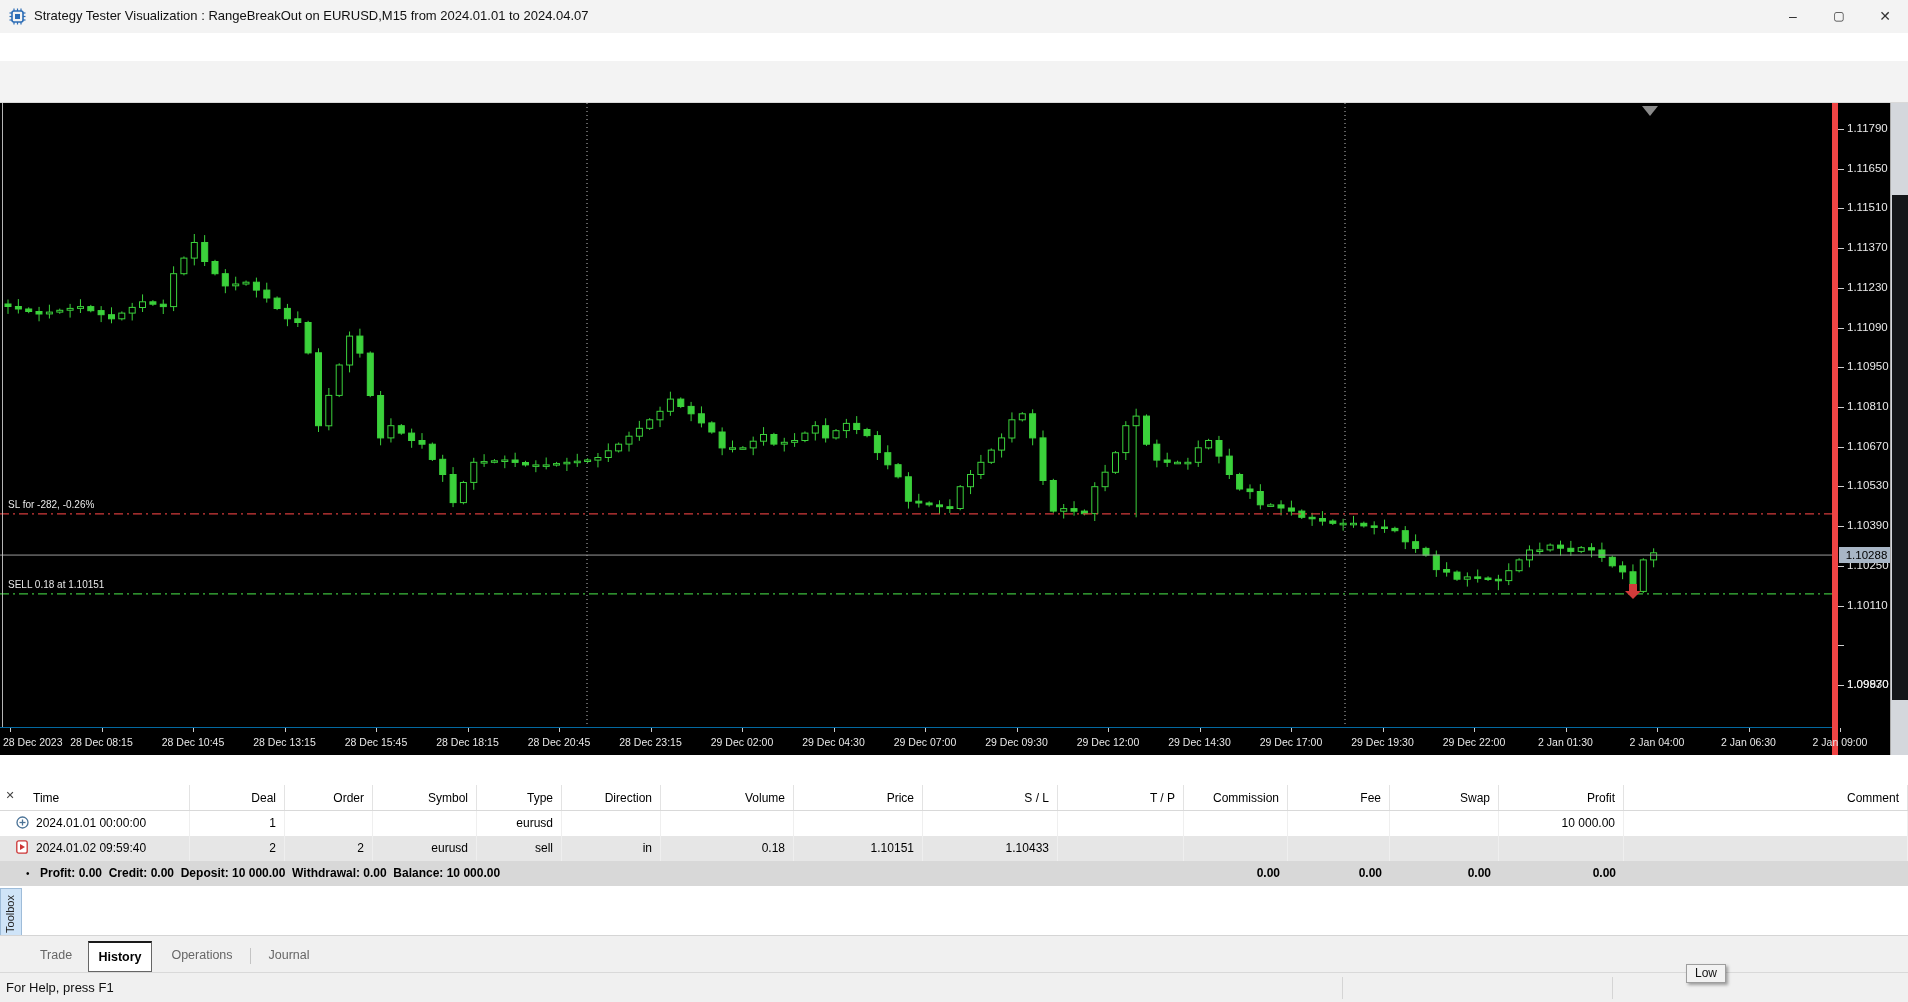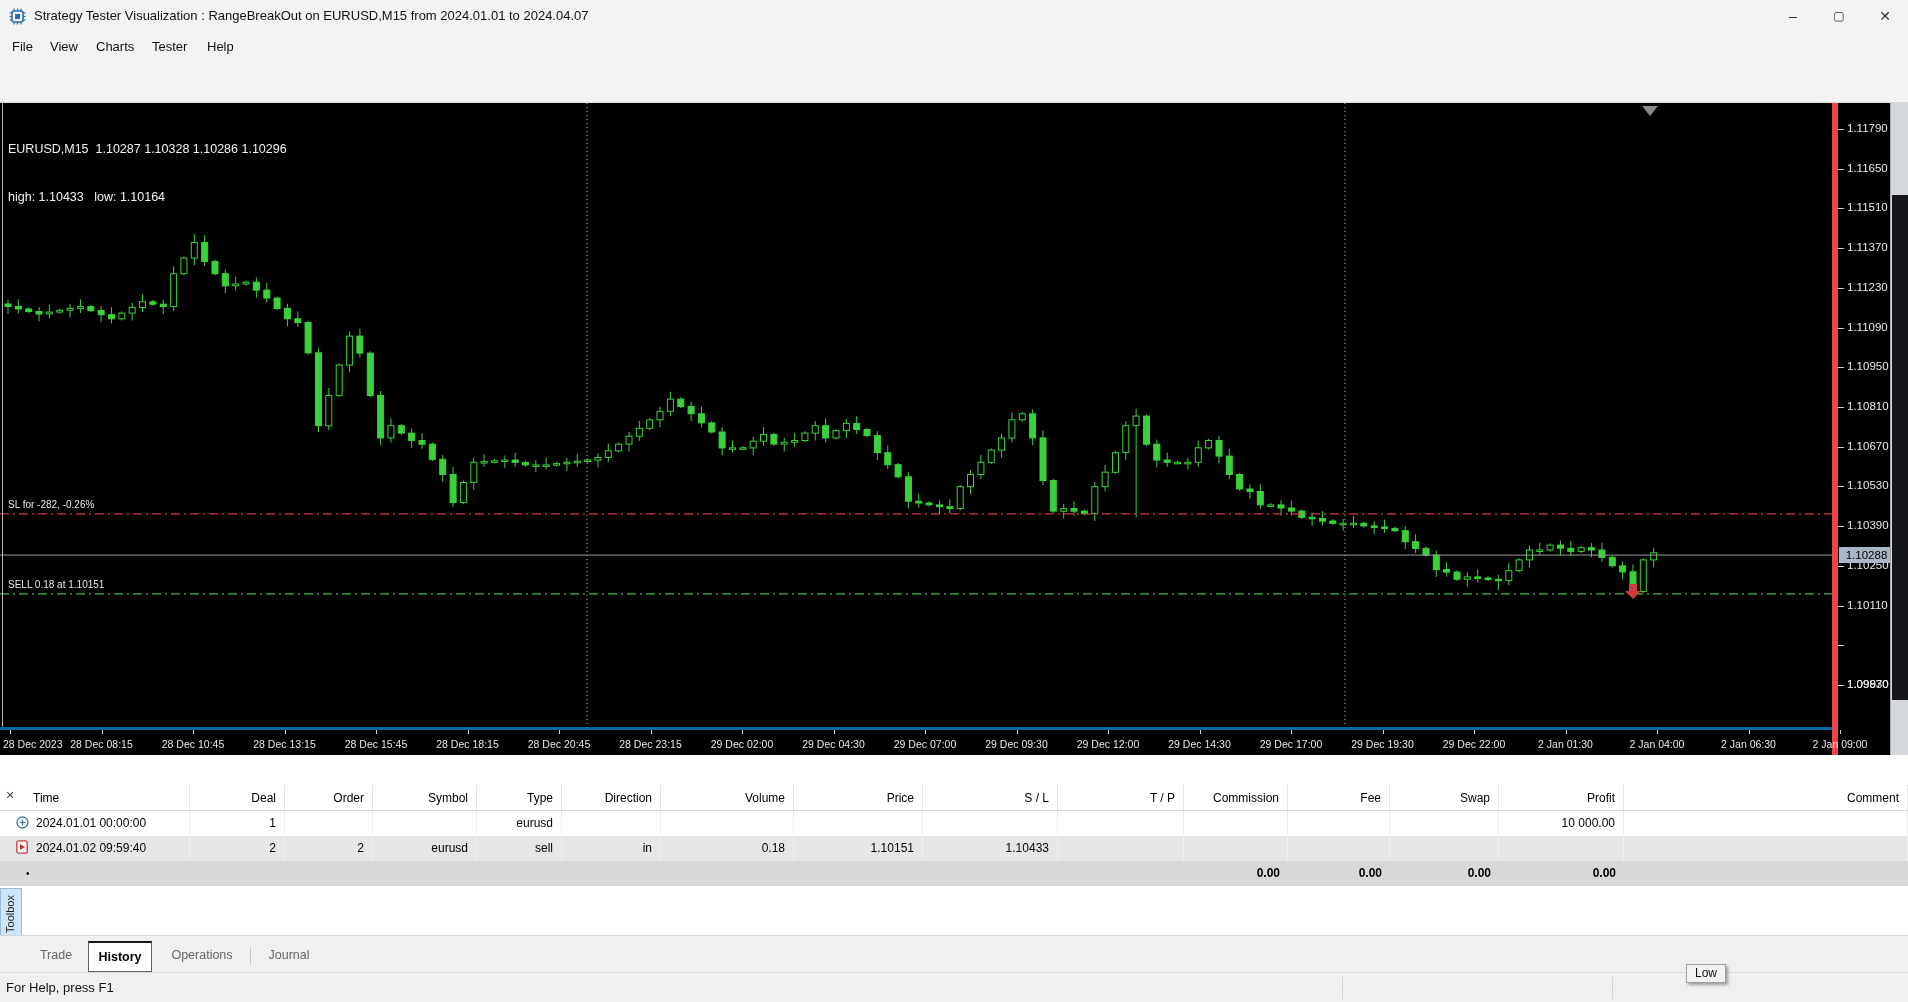--- a/index.html
+++ b/index.html
@@ -33,21 +33,21 @@
   
   .chart-panel{position:absolute;left:0;top:103px;width:1908px;height:652px;background:#000;}
   .chart-panel svg{position:absolute;left:0;top:0;}
   .chart-header{position:absolute;left:8px;top:6px;color:#f2f2f2;font-size:12.5px;line-height:16px;white-space:pre;}
   .line-label{position:absolute;color:#e8e8e8;font-size:10px;white-space:pre;}
   .price-axis{position:absolute;left:1832px;top:0;width:58px;height:652px;border-left:6px solid #ef4444;}
   .ptick{position:absolute;left:0;width:6px;height:1px;background:#cfcfcf;}
   .plabel{position:absolute;left:9px;color:#eaeaea;font-size:11.5px;}
   .pbadge{position:absolute;left:1px;width:55px;height:16px;background:#a8b6c6;color:#000;
     font-size:11.5px;text-align:center;line-height:16px;}
-  .time-axis{position:absolute;left:0;top:624px;width:1832px;height:28px;border-top:3px solid #0369a1;}
+  .time-axis{position:absolute;left:0;top:624px;width:1832px;height:28px;border-top:1px solid #0369a1;}
   .ttick{position:absolute;top:0;width:1px;height:4px;background:#cfcfcf;}
   .tlabel{position:absolute;top:8px;color:#e8e8e8;font-size:10.5px;white-space:nowrap;}
   .vscroll{position:absolute;left:1890px;top:0;width:18px;height:652px;background:#d4d7dc;border-left:1px solid #aaa;box-sizing:border-box;}
   .vthumb{position:absolute;left:1px;width:16px;background:#141619;}
   .chart-left-edge{position:absolute;left:2px;top:0;width:1px;height:624px;background:#c9c9c9;opacity:.9;}
   
   .chart-tabs{position:absolute;left:0;top:755px;width:1908px;height:30px;background:#f0f0f0;
     border-bottom:1px solid #c9c9c9;box-sizing:border-box;}
   .ctab{position:absolute;top:2px;height:27px;line-height:27px;font-size:12.5px;color:#555;text-align:center;}
   .ctab.active{background:#fff;border:1px solid #8a8a8a;border-bottom:none;color:#000;box-sizing:border-box;}
@@ -111,27 +111,20 @@
           <line x1="14" y1="8.5" x2="16.5" y2="8.5"></line>
           <line x1="14" y1="12" x2="16.5" y2="12"></line>
       </g>
     </svg>
     <span class="title">Strategy Tester Visualization : RangeBreakOut on EURUSD,M15 from 2024.01.01 to 2024.04.07</span>
     <div class="winbtn" style="left:1770px;">–</div>
     <div class="winbtn" style="left:1816px;font-size:12px;">▢</div>
     <div class="winbtn close" style="left:1862px;">✕</div>
   </div>
 
-  <div class="menubar">
-    <span class="menu-item" style="left:8px;">File</span>
-    <span class="menu-item" style="left:46px;">View</span>
-    <span class="menu-item" style="left:92px;">Charts</span>
-    <span class="menu-item" style="left:148px;">Tester</span>
-    <span class="menu-item" style="left:203px;">Help</span>
-  </div>
 
   <div class="toolbar">
     <div class="tbtn" style="left:4px;">
       <svg width="24" height="24" viewBox="0 0 24 24">
         <g stroke="#3a3a3a" stroke-width="1.5">
             <line x1="8" y1="4" x2="8" y2="18"></line>
             <line x1="5" y1="7" x2="8" y2="7"></line>
             <line x1="8" y1="15" x2="11" y2="15"></line>
         <line x1="16" y1="7" x2="16" y2="21"></line>
             <line x1="13" y1="10" x2="16" y2="10"></line>
@@ -551,24 +544,20 @@
         <line x1="0" y1="490.9351299999973" x2="1832" y2="490.9351299999973" stroke="#3cbc3c" stroke-width="1.2" stroke-dasharray="9,4,2,4"></line>
         <line x1="0" y1="452.07233999999465" x2="1832" y2="452.07233999999465" stroke="#9a9a9a" stroke-width="1"></line>
         <g>
           <polygon points="1629,481 1637,481 1637,488 1641,488 1633,496 1625,488 1629,488" fill="#d23b3b"></polygon>
         </g>
         <g>
           <polygon points="1642,3 1658,3 1650,13" fill="#8a8a8a"></polygon>
         </g>
       </svg>
     <div class="chart-left-edge"></div>
-    <div class="chart-header">
-      <div>EURUSD,M15  1.10287 1.10328 1.10286 1.10296</div>
-      <div>high: 1.10433   low: 1.10164</div>
-    </div>
     <div class="line-label" style="left:8px;top:396px;">SL for -282, -0.26%</div>
     <div class="line-label" style="left:8px;top:476px;">SELL 0.18 at 1.10151</div>
     <div class="price-axis" id="price-axis">
         <div class="ptick" style="top: 26px;"></div>
         <div class="plabel" style="top: 19px;">1.11790</div>
         <div class="ptick" style="top: 65.71px;"></div>
         <div class="plabel" style="top: 58.71px;">1.11650</div>
         <div class="ptick" style="top: 105.42px;"></div>
         <div class="plabel" style="top: 98.42px;">1.11510</div>
         <div class="ptick" style="top: 145.13px;"></div>
@@ -701,20 +690,21 @@
         <div class="hcell r" style="width: 135px;">1.10433</div>
         <div class="hcell r" style="width: 126px;"></div>
         <div class="hcell r" style="width: 104px;"></div>
         <div class="hcell r" style="width: 102px;"></div>
         <div class="hcell r" style="width: 109px;"></div>
         <div class="hcell r" style="width: 125px;"></div>
         <div class="hcell r" style="width: 284px;"></div>
       </div>
       <div class="summary">
         <span class="bullet">•</span>
+        <span class="stext">Profit: 0.00  Credit: 0.00  Deposit: 10 000.00  Withdrawal: 0.00  Balance: 10 000.00</span>
         <span class="sval" style="right: 628px;">0.00</span>
         <span class="sval" style="right: 526px;">0.00</span>
         <span class="sval" style="right: 417px;">0.00</span>
         <span class="sval" style="right: 292px;">0.00</span>
       </div>
     </div>
   <div class="toolbox-close">✕</div>
 
   <div class="toolbox-strip">
     <span>Toolbox</span>

